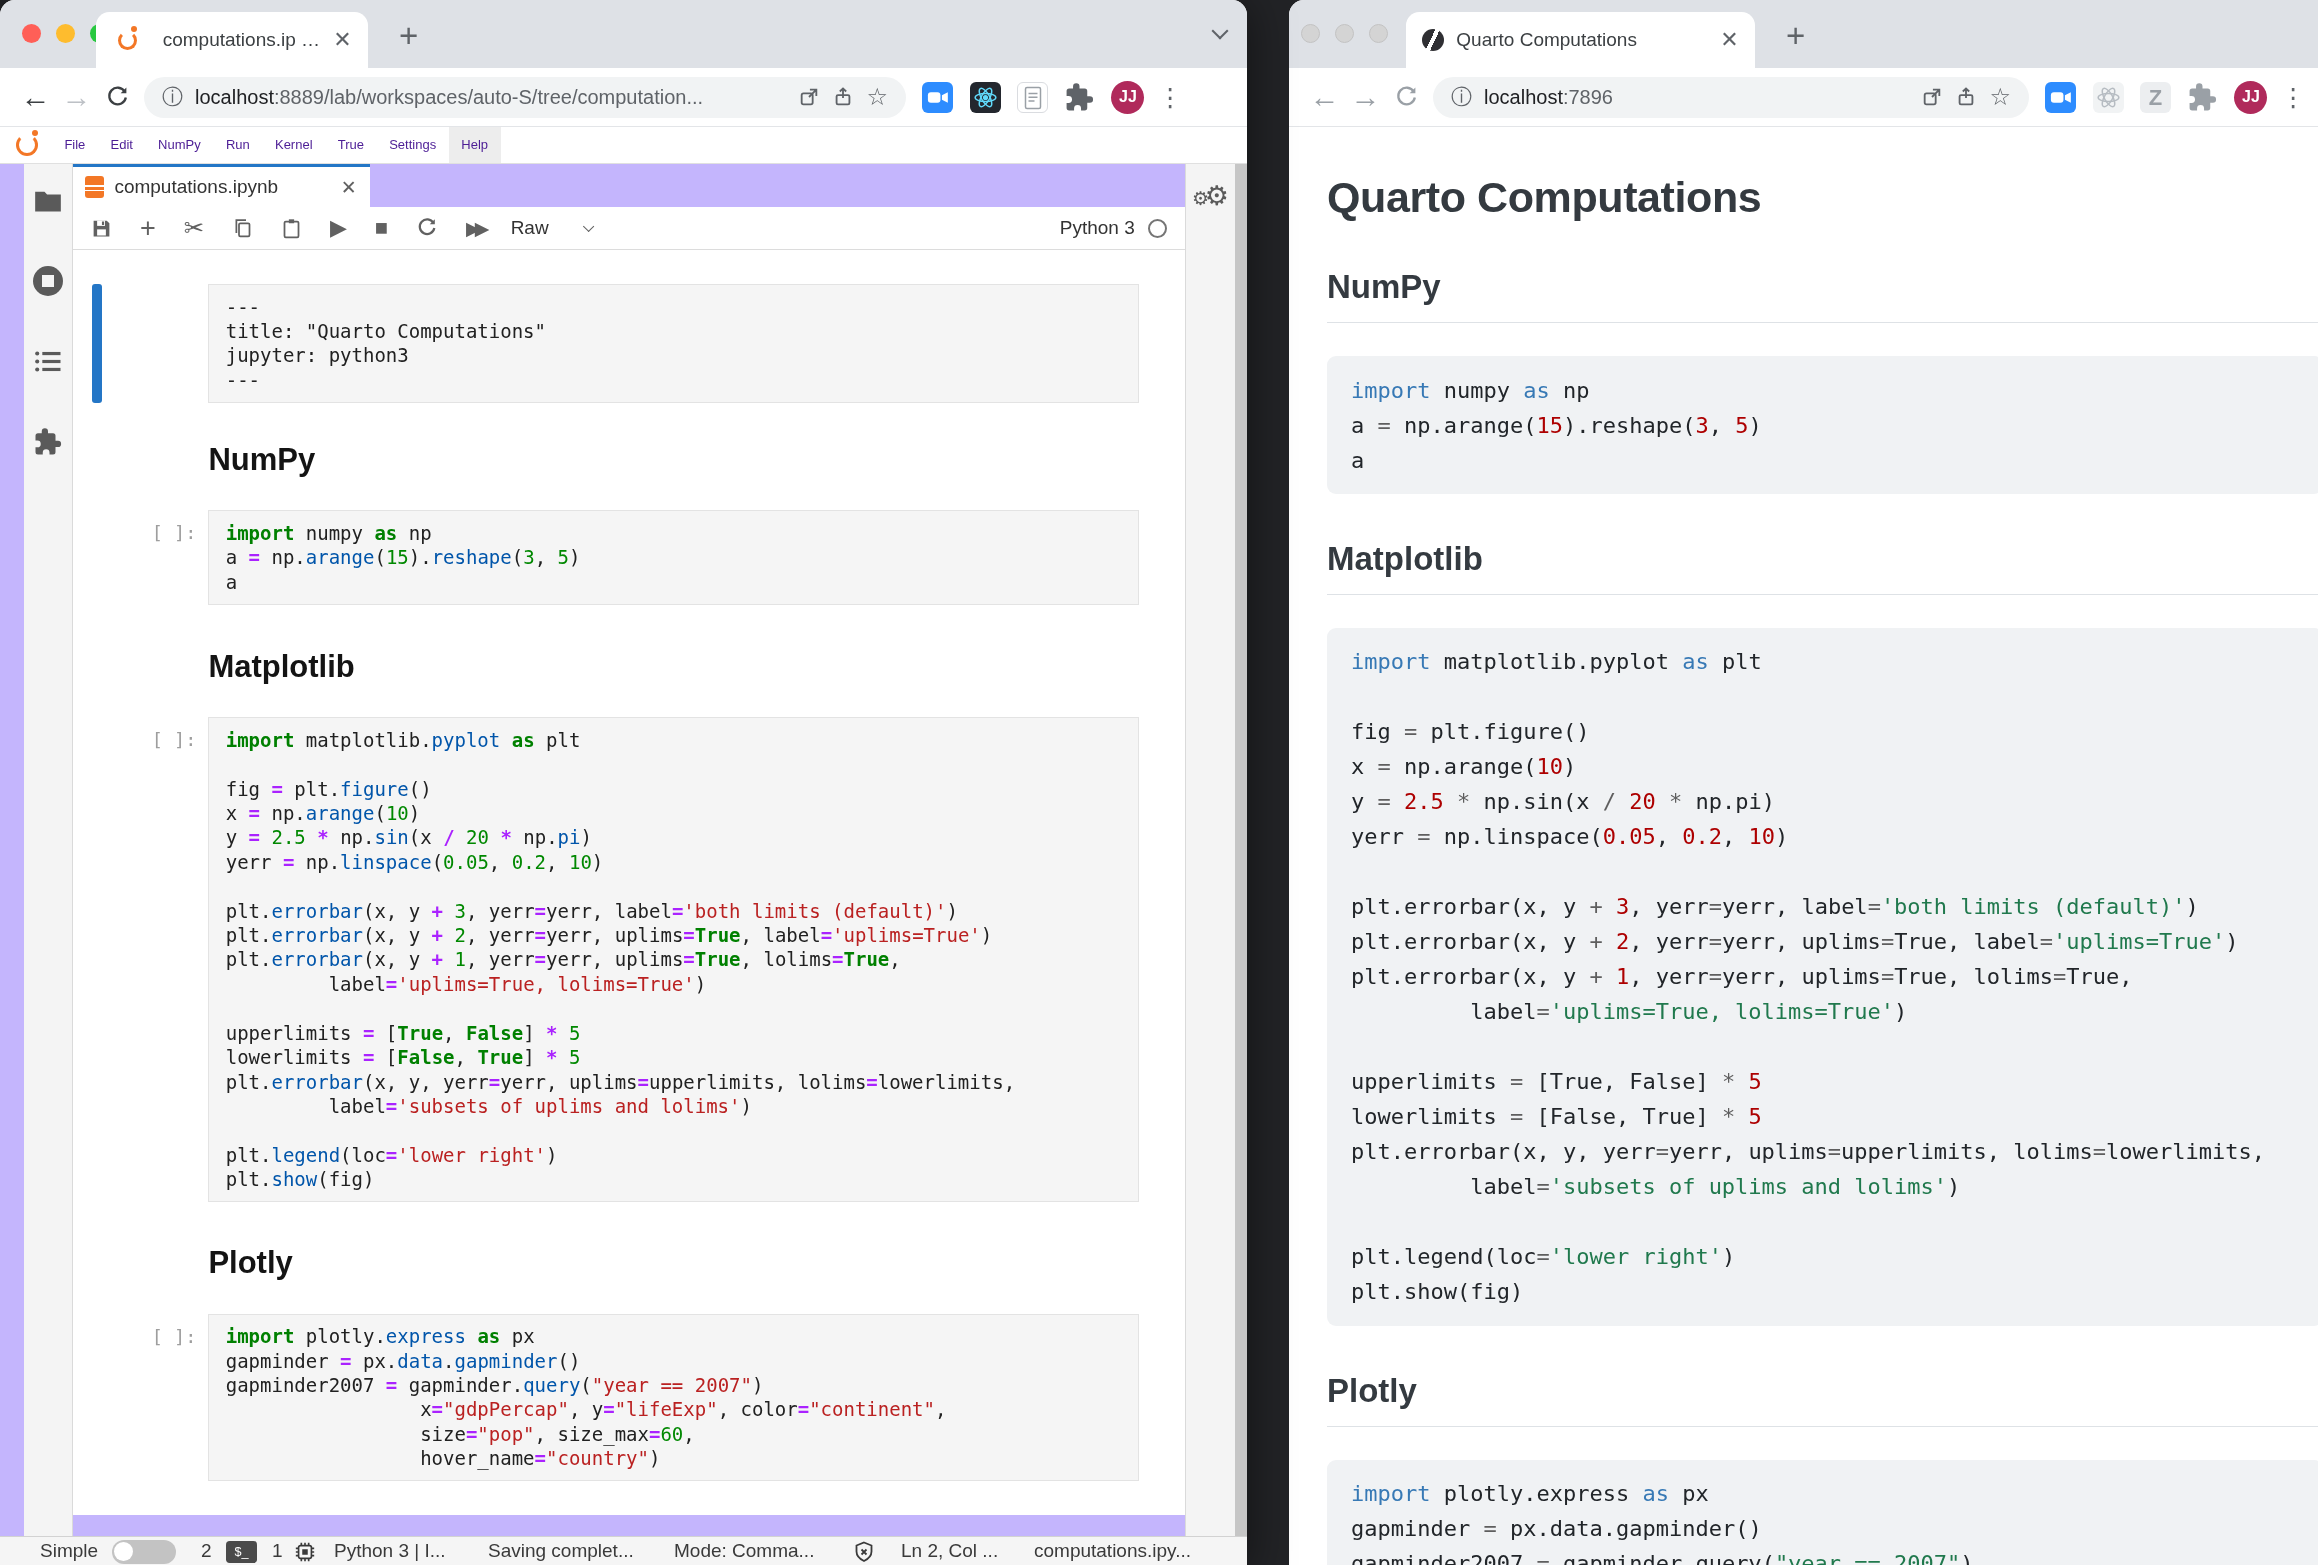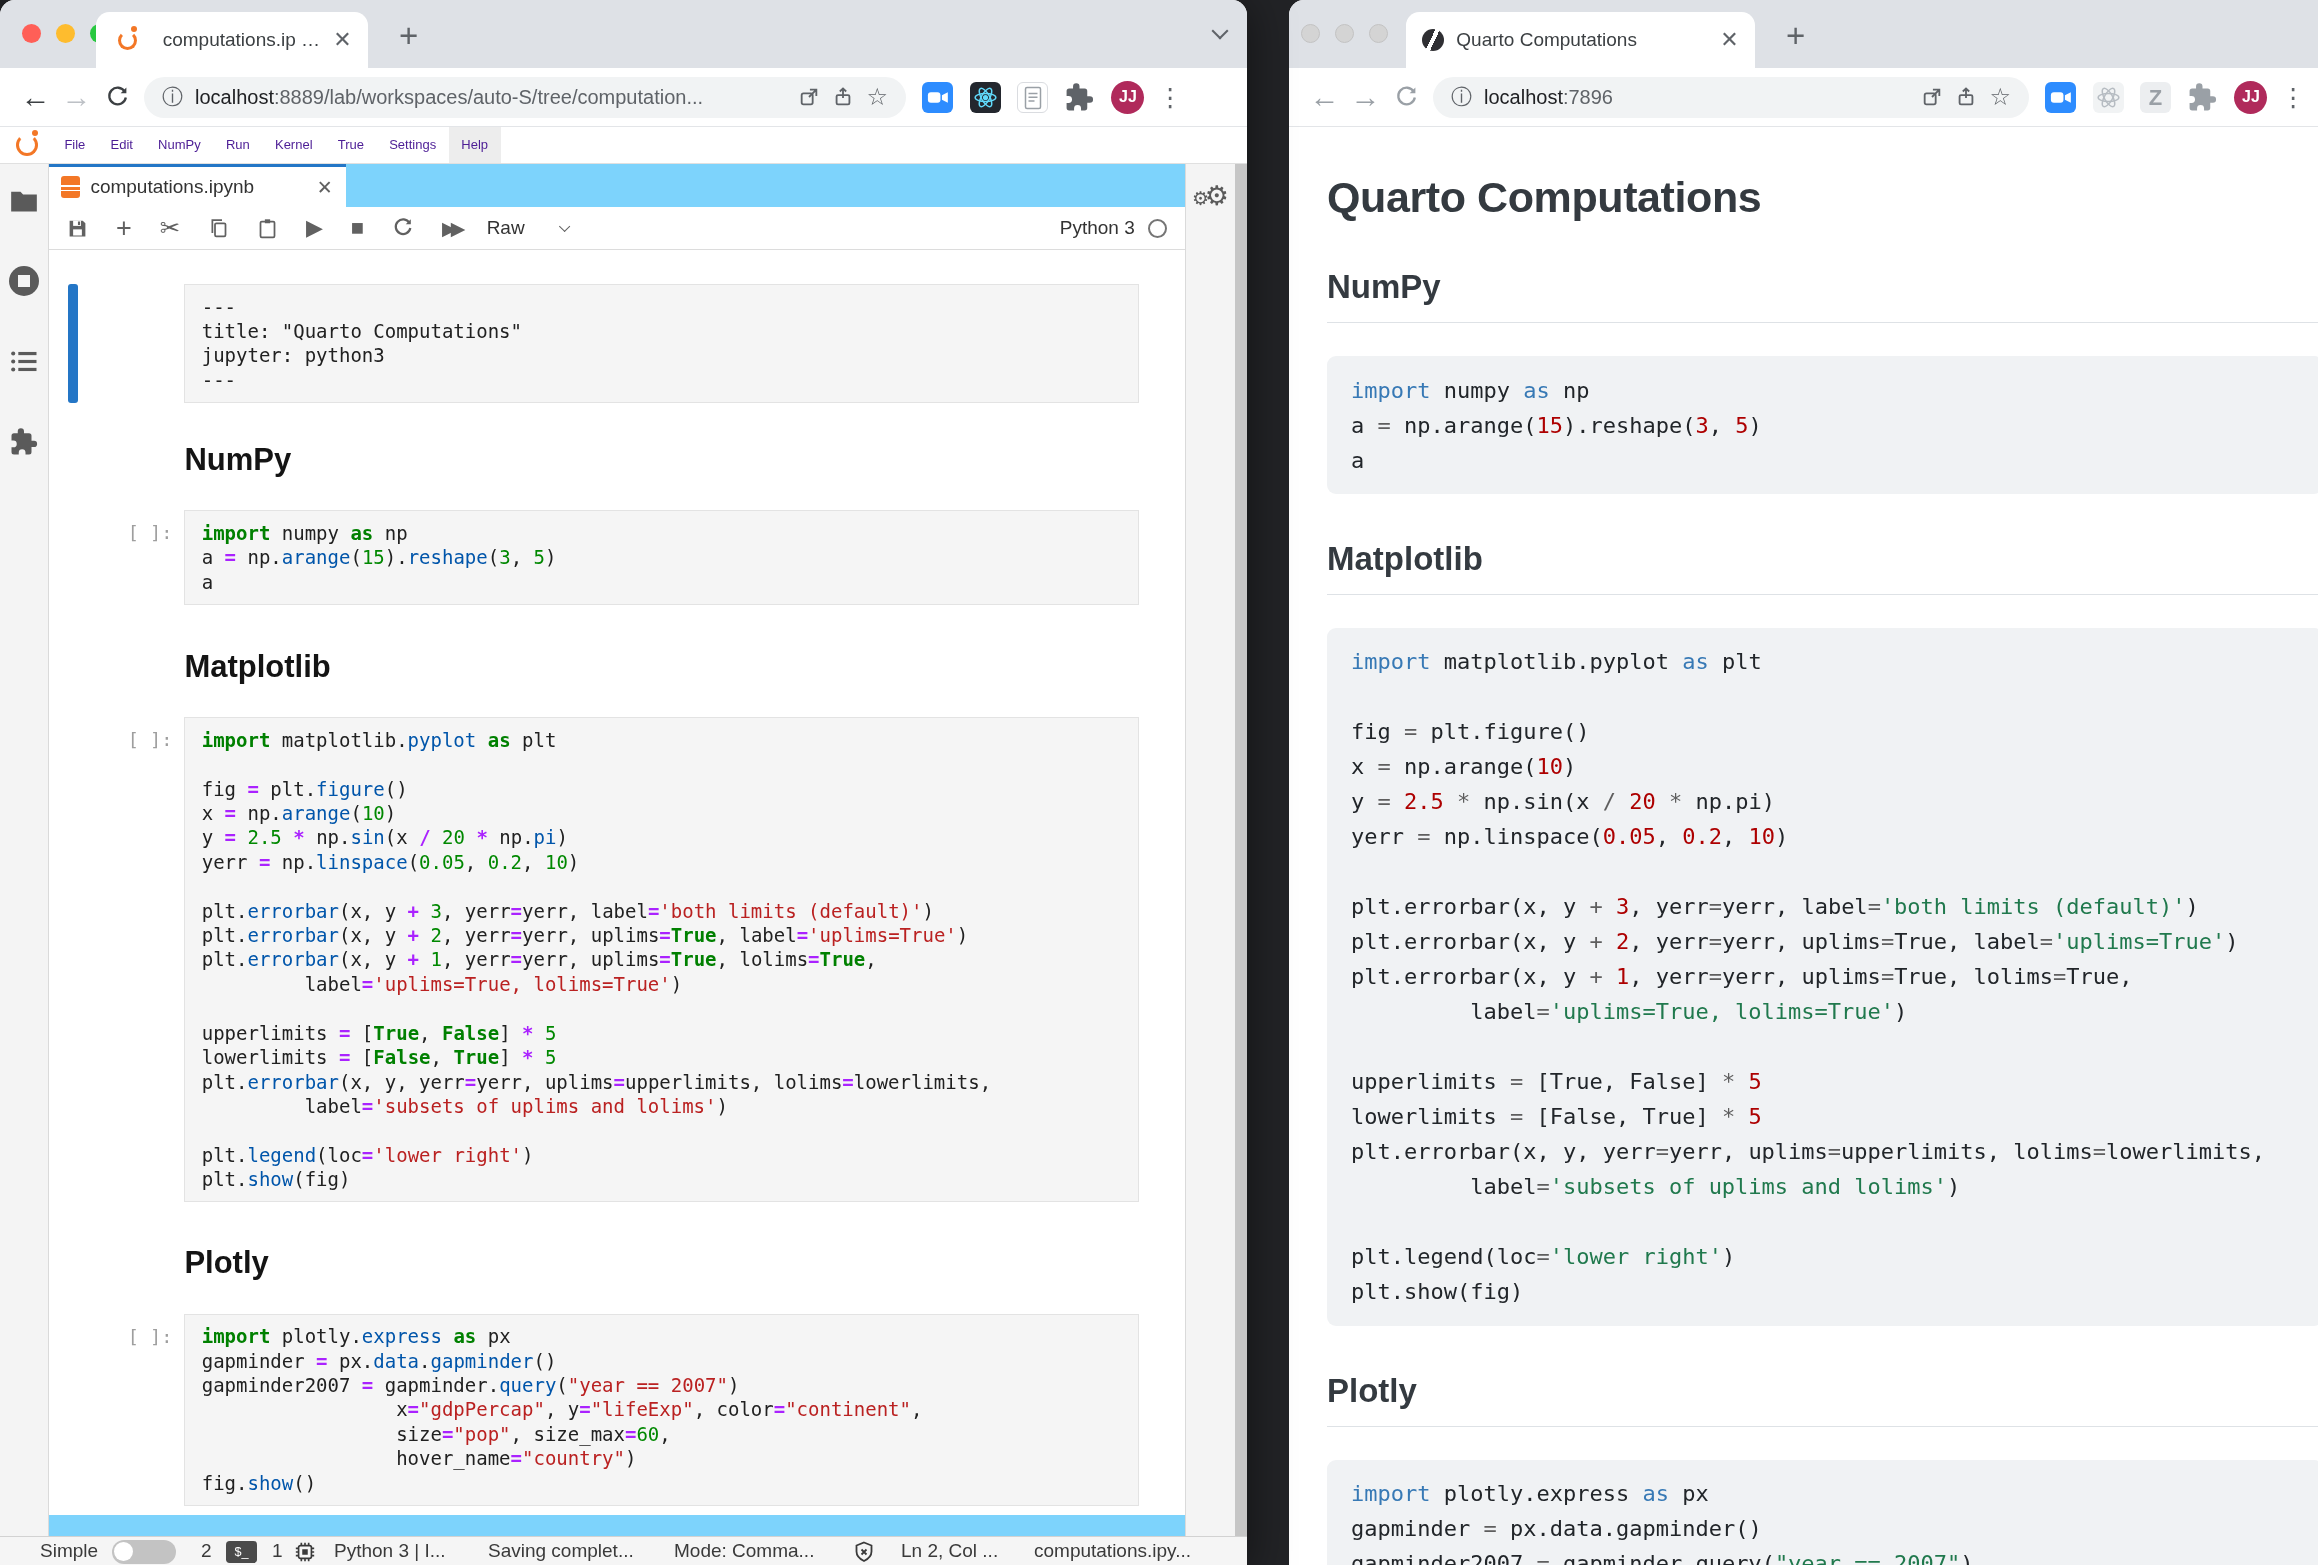--- a/index.html
+++ b/index.html
@@ -41,21 +41,21 @@
   svg.ic { display:block; }
 
   
   .jl-menubar { height:37px; background:#fff; border-bottom:0.7px solid #e0e0e0; display:flex; align-items:center; padding-left:10.4px; }
   .jl-logo { width:25px; height:25px; margin:0 12px 0 4.4px; position:relative; }
   .jl-logo i { position:absolute; inset:1.5px; border:3.7px solid #f37726; border-top-color:transparent; border-radius:50%; }
   .jl-logo b { position:absolute; right:1.5px; top:-3px; width:6px; height:6px; background:#f37726; border-radius:50%; }
   .jl-menu-item { font-size:13px; color:#4c1d95; padding:0 12.6px; line-height:36px; }
   .jl-menu-item.hl { background:#ededed; }
 
-  .workspace { position:absolute; top:164px; bottom:30px; left:0; right:0; display:flex; background:#7dd3fc; }
+  .workspace { position:absolute; top:164px; bottom:30px; left:0; right:0; display:flex; background:#c4b5fd;padding-left:24px; }
   .activitybar { width:49px; background:#f4f4f4; border-right:0.7px solid #dadada; display:flex; flex-direction:column;
                  align-items:center; padding-top:25px; gap:53px; flex:none; }
   .dock { flex:1; display:flex; flex-direction:column; min-width:0; }
   .doctabs { height:43px; flex:none; display:flex; }
   .doctab { width:297px; background:#fff; border-top:3.7px solid #2476c6; display:flex; align-items:center; gap:10.4px; padding:0 13.3px 0 12px; }
   .nbicon { width:19px; height:22px; background:#f37726; border-radius:3px;
             background-image:linear-gradient(#f37726 40%, #fff 40%, #fff 48%, #f37726 48%, #f37726 62%, #fff 62%, #fff 70%, #f37726 70%); }
   .doctab-label { font-size:19px; color:#333; flex:1; white-space:nowrap; }
   .doctab-close { font-size:19px; color:#616161; }
   .nbtoolbar { height:43px; flex:none; background:#fff; border-bottom:0.7px solid #dcdcdc; display:flex; align-items:center; padding:0 18px; gap:28px; }
@@ -348,21 +348,20 @@
           <div class="cellrow">
             <span class="cbar"></span>
             <span class="cprompt mono">[ ]:</span>
             <div class="ceditor mono">
                 <div class="cl"><span class="kw">import</span><span class="pl"> plotly.</span><span class="fn">express</span><span class="pl"> </span><span class="kw">as</span><span class="pl"> px</span></div>
                 <div class="cl"><span class="pl">gapminder </span><span class="op">=</span><span class="pl"> px.</span><span class="fn">data</span><span class="pl">.</span><span class="fn">gapminder</span><span class="pl">()</span></div>
                 <div class="cl"><span class="pl">gapminder2007 </span><span class="op">=</span><span class="pl"> gapminder.</span><span class="fn">query</span><span class="pl">(</span><span class="st">"year == 2007"</span><span class="pl">)</span></div>
                 <div class="cl"><span class="pl">                 x</span><span class="op">=</span><span class="st">"gdpPercap"</span><span class="pl">, y</span><span class="op">=</span><span class="st">"lifeExp"</span><span class="pl">, color</span><span class="op">=</span><span class="st">"continent"</span><span class="pl">,</span></div>
                 <div class="cl"><span class="pl">                 size</span><span class="op">=</span><span class="st">"pop"</span><span class="pl">, size_max</span><span class="op">=</span><span class="nu">60</span><span class="pl">,</span></div>
                 <div class="cl"><span class="pl">                 hover_name</span><span class="op">=</span><span class="st">"country"</span><span class="pl">)</span></div>
-                <div class="cl"><span class="pl">fig.</span><span class="fn">show</span><span class="pl">()</span></div>
               </div>
           </div>
         </div>
       </div>
     </div>
 
     <div class="rsidebar">
       <span class="gears"><span class="g1">⚙</span><span class="g2">⚙</span></span>
     </div>
     <div class="winscroll"></div>

